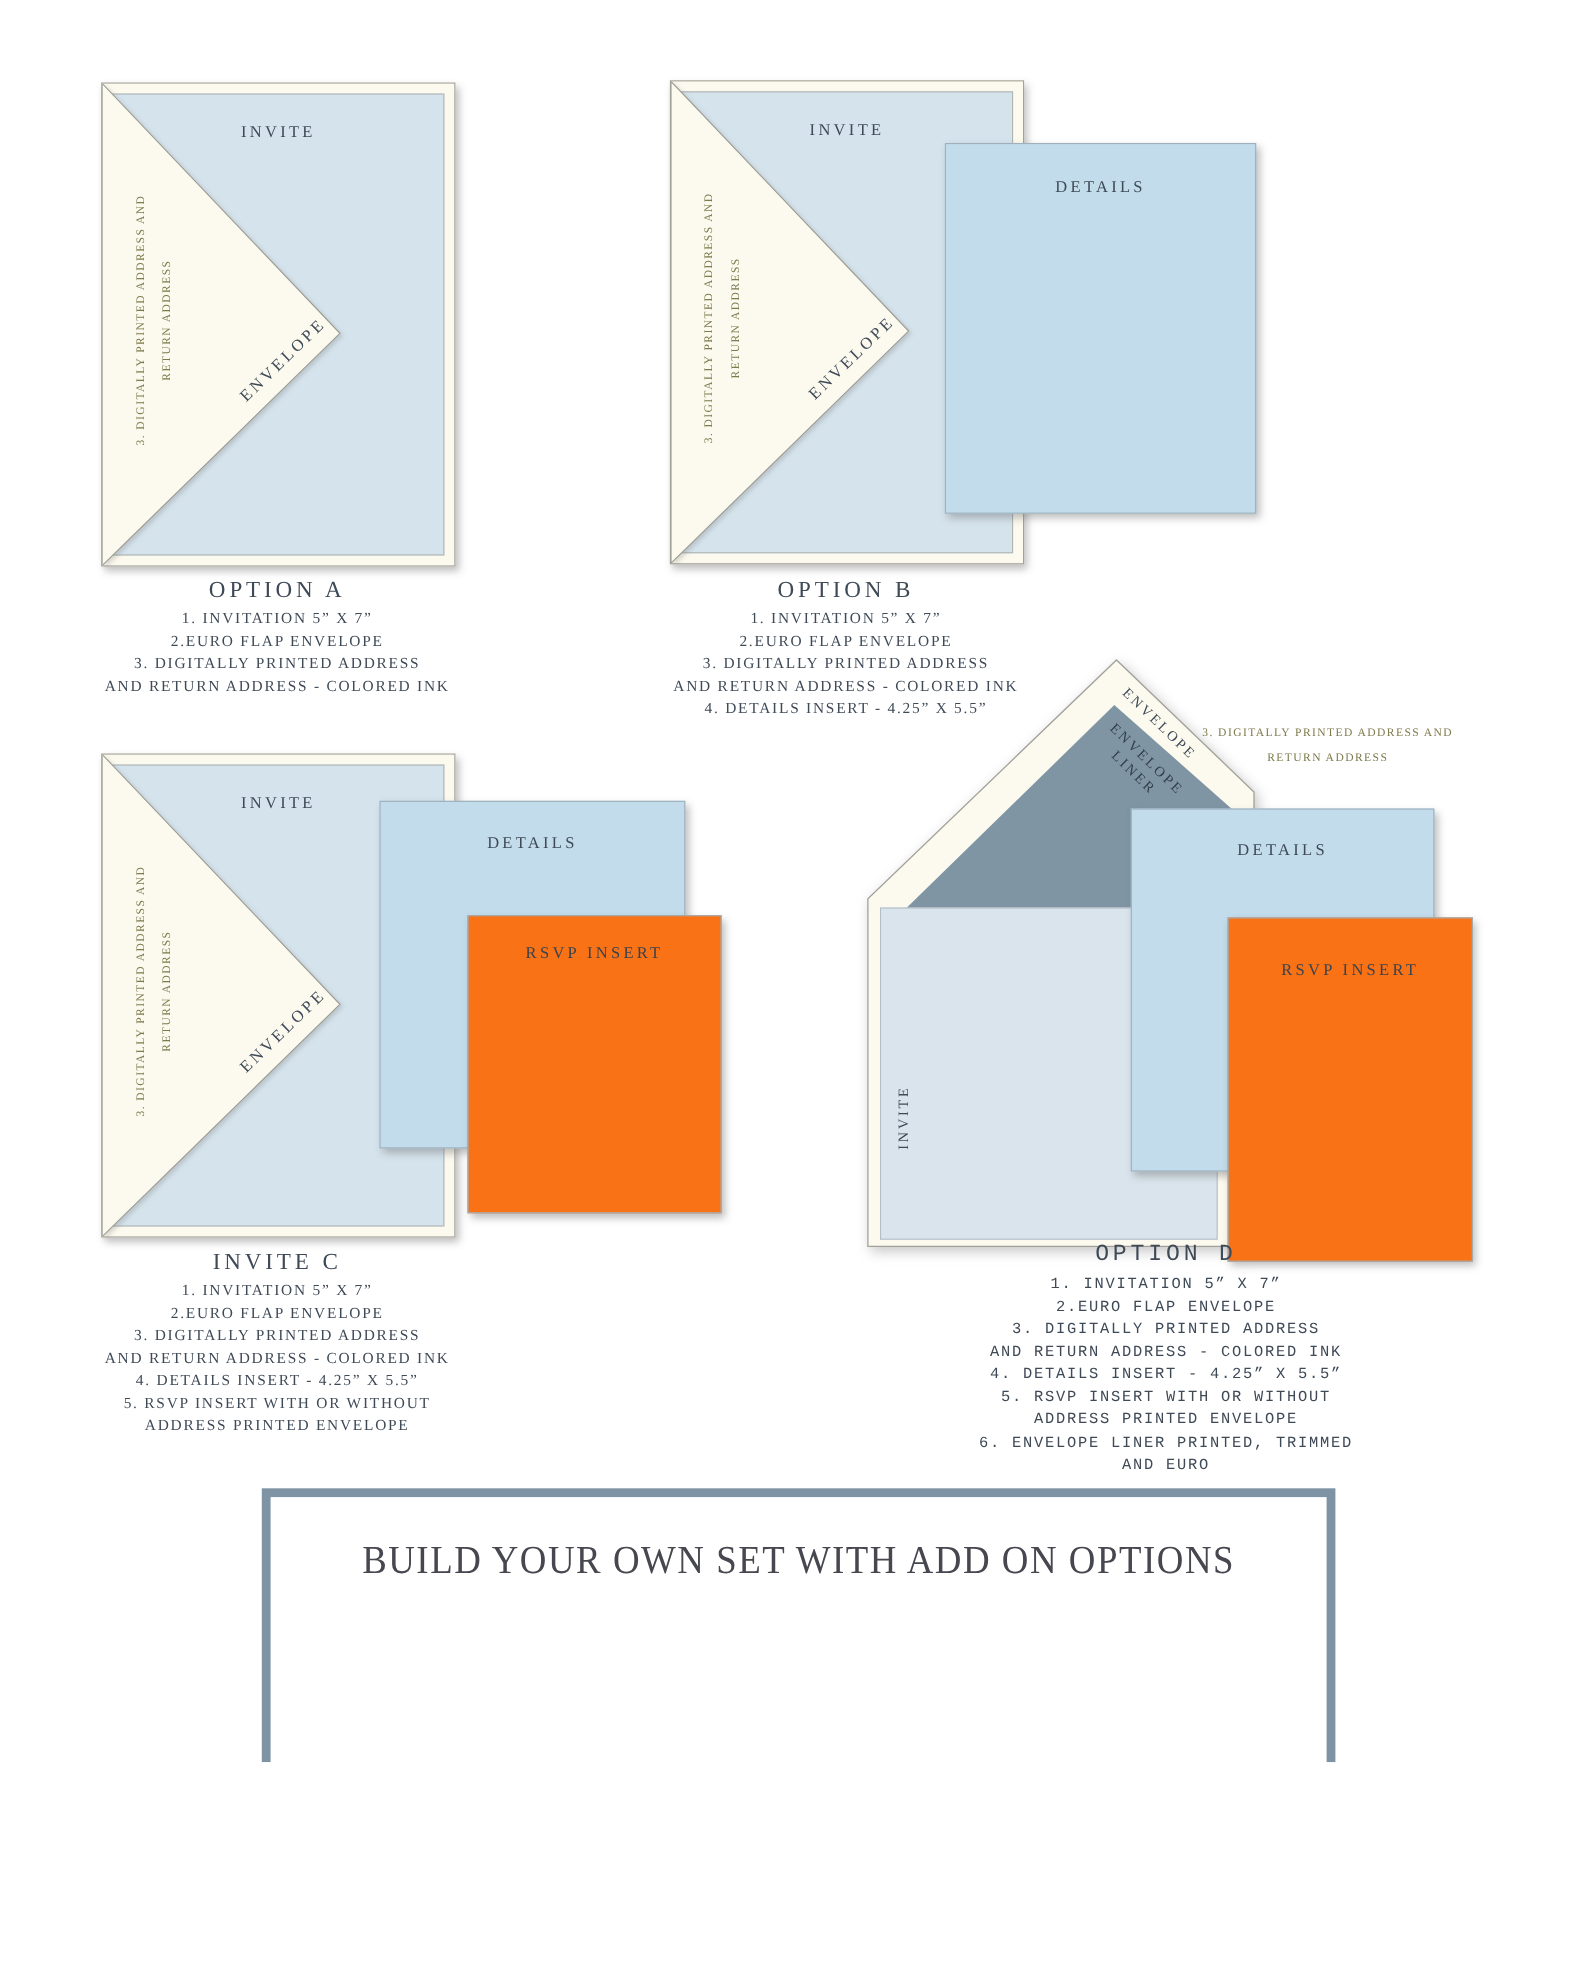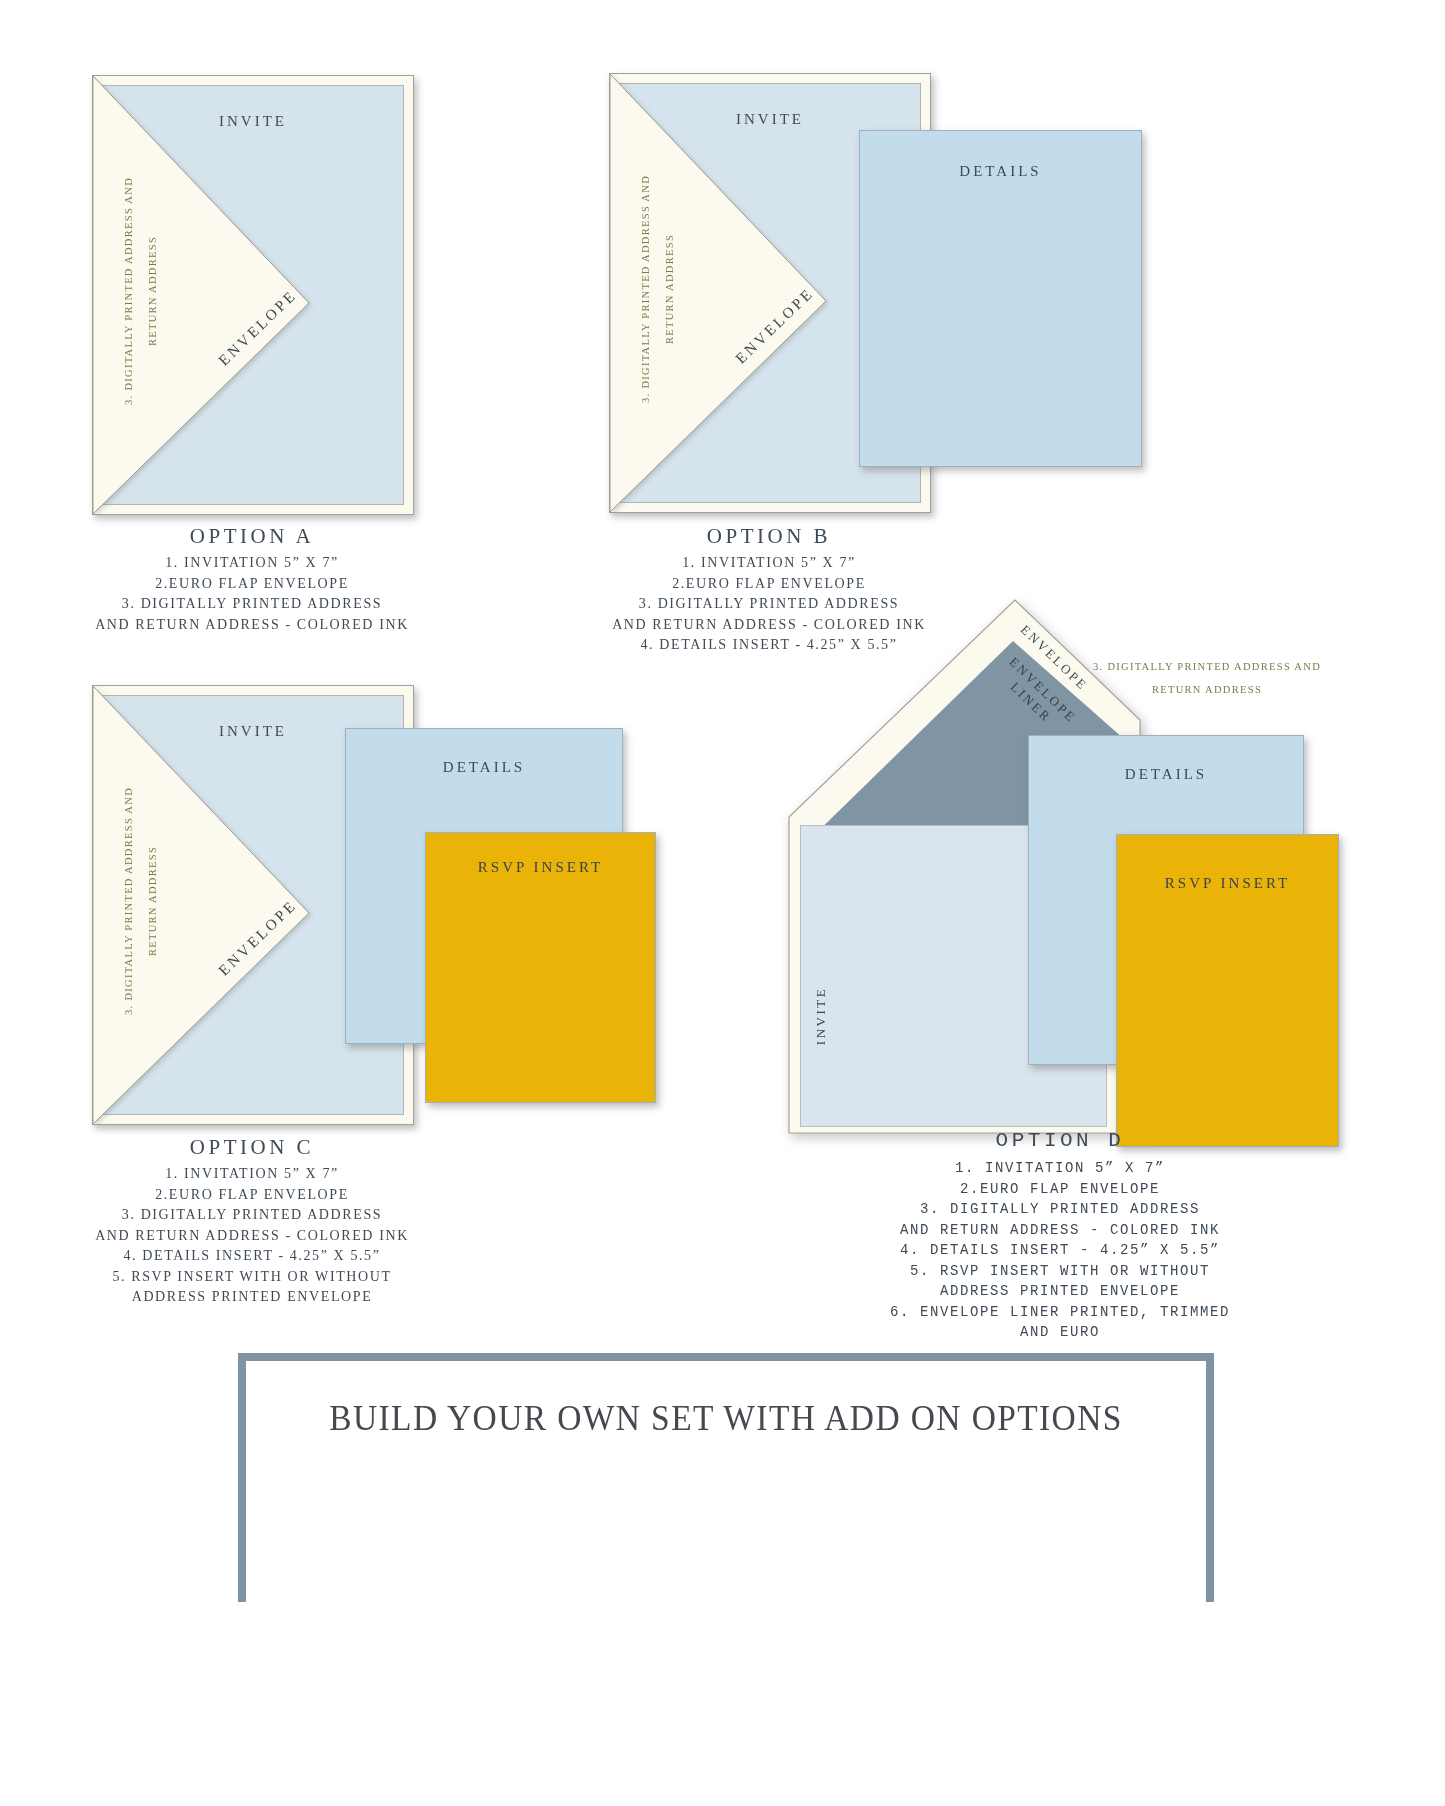--- a/index.html
+++ b/index.html
@@ -25,21 +25,21 @@
   .lbl-top{left:50%;}
   .lbl-diag-up{transform:translate(-50%,-50%) rotate(-44deg);}
   .lbl-diag-dn{transform:translate(-50%,-50%) rotate(44deg);font-size:13px;letter-spacing:2.5px;}
   .lbl-vert{transform:translate(-50%,-50%) rotate(-90deg);font-size:13px;letter-spacing:2.5px;}
   .olive{color:#7d7a4c;font-size:10.5px;letter-spacing:1.3px;}
   .olive-vert{position:absolute;white-space:nowrap;transform:translate(-50%,-50%) rotate(-90deg);}
   .liner-lbl{color:#333f4b;text-align:center;line-height:17px;}
   
   .card{position:absolute;border:1px solid #9db0bc;box-shadow:3px 4px 7px rgba(110,110,110,.45);}
   .card-details{background:#c2dcec;text-decoration:underline;}
-  .card-rsvp{background:#eab308;}
+  .card-rsvp{background:#f97316;}
   .card-invite{background:#d9e4ec;border:1px solid #b3bec6;box-shadow:none;}
   .card .lbl{left:50%;}
   .card-rsvp .lbl{color:#39434e;}
   
   .opt-block{position:absolute;text-align:center;color:#3f4a57;width:340px;}
   .opt-title{font-size:21px;letter-spacing:3.5px;line-height:26px;white-space:nowrap;}
   .opt-lines{margin-top:4px;}
   .opt-line{font-size:14px;letter-spacing:1.6px;line-height:20.5px;white-space:nowrap;}
   
   .envD{position:absolute;left:788px;top:599px;filter:drop-shadow(3px 4px 6px rgba(110,110,110,.4));}
@@ -120,21 +120,21 @@
     <span class="olive olive-vert" style="left:35px;top:215px;">3. DIGITALLY PRINTED ADDRESS AND</span>
     <span class="olive olive-vert" style="left:59px;top:215px;">RETURN ADDRESS</span>
   </div>
   <div class="card card-details" style="left:345px;top:728px;width:276px;height:314px;">
     <span class="lbl" style="top:38px;">DETAILS</span>
   </div>
   <div class="card card-rsvp" style="left:425px;top:832px;width:229px;height:269px;">
     <span class="lbl" style="top:34px;">RSVP INSERT</span>
   </div>
   <div class="opt-block" style="left:82px;top:1134px;">
-    <div class="opt-title">OPTION C</div>
+    <div class="opt-title">INVITE C</div>
     <div class="opt-lines">
         <div class="opt-line">1. INVITATION 5” X 7”</div>
         <div class="opt-line">2.EURO FLAP ENVELOPE</div>
         <div class="opt-line">3. DIGITALLY PRINTED ADDRESS</div>
         <div class="opt-line">AND RETURN ADDRESS - COLORED INK</div>
         <div class="opt-line">4. DETAILS INSERT - 4.25” X 5.5”</div>
         <div class="opt-line">5. RSVP INSERT WITH OR WITHOUT</div>
         <div class="opt-line">ADDRESS PRINTED ENVELOPE</div>
       </div>
   </div>

